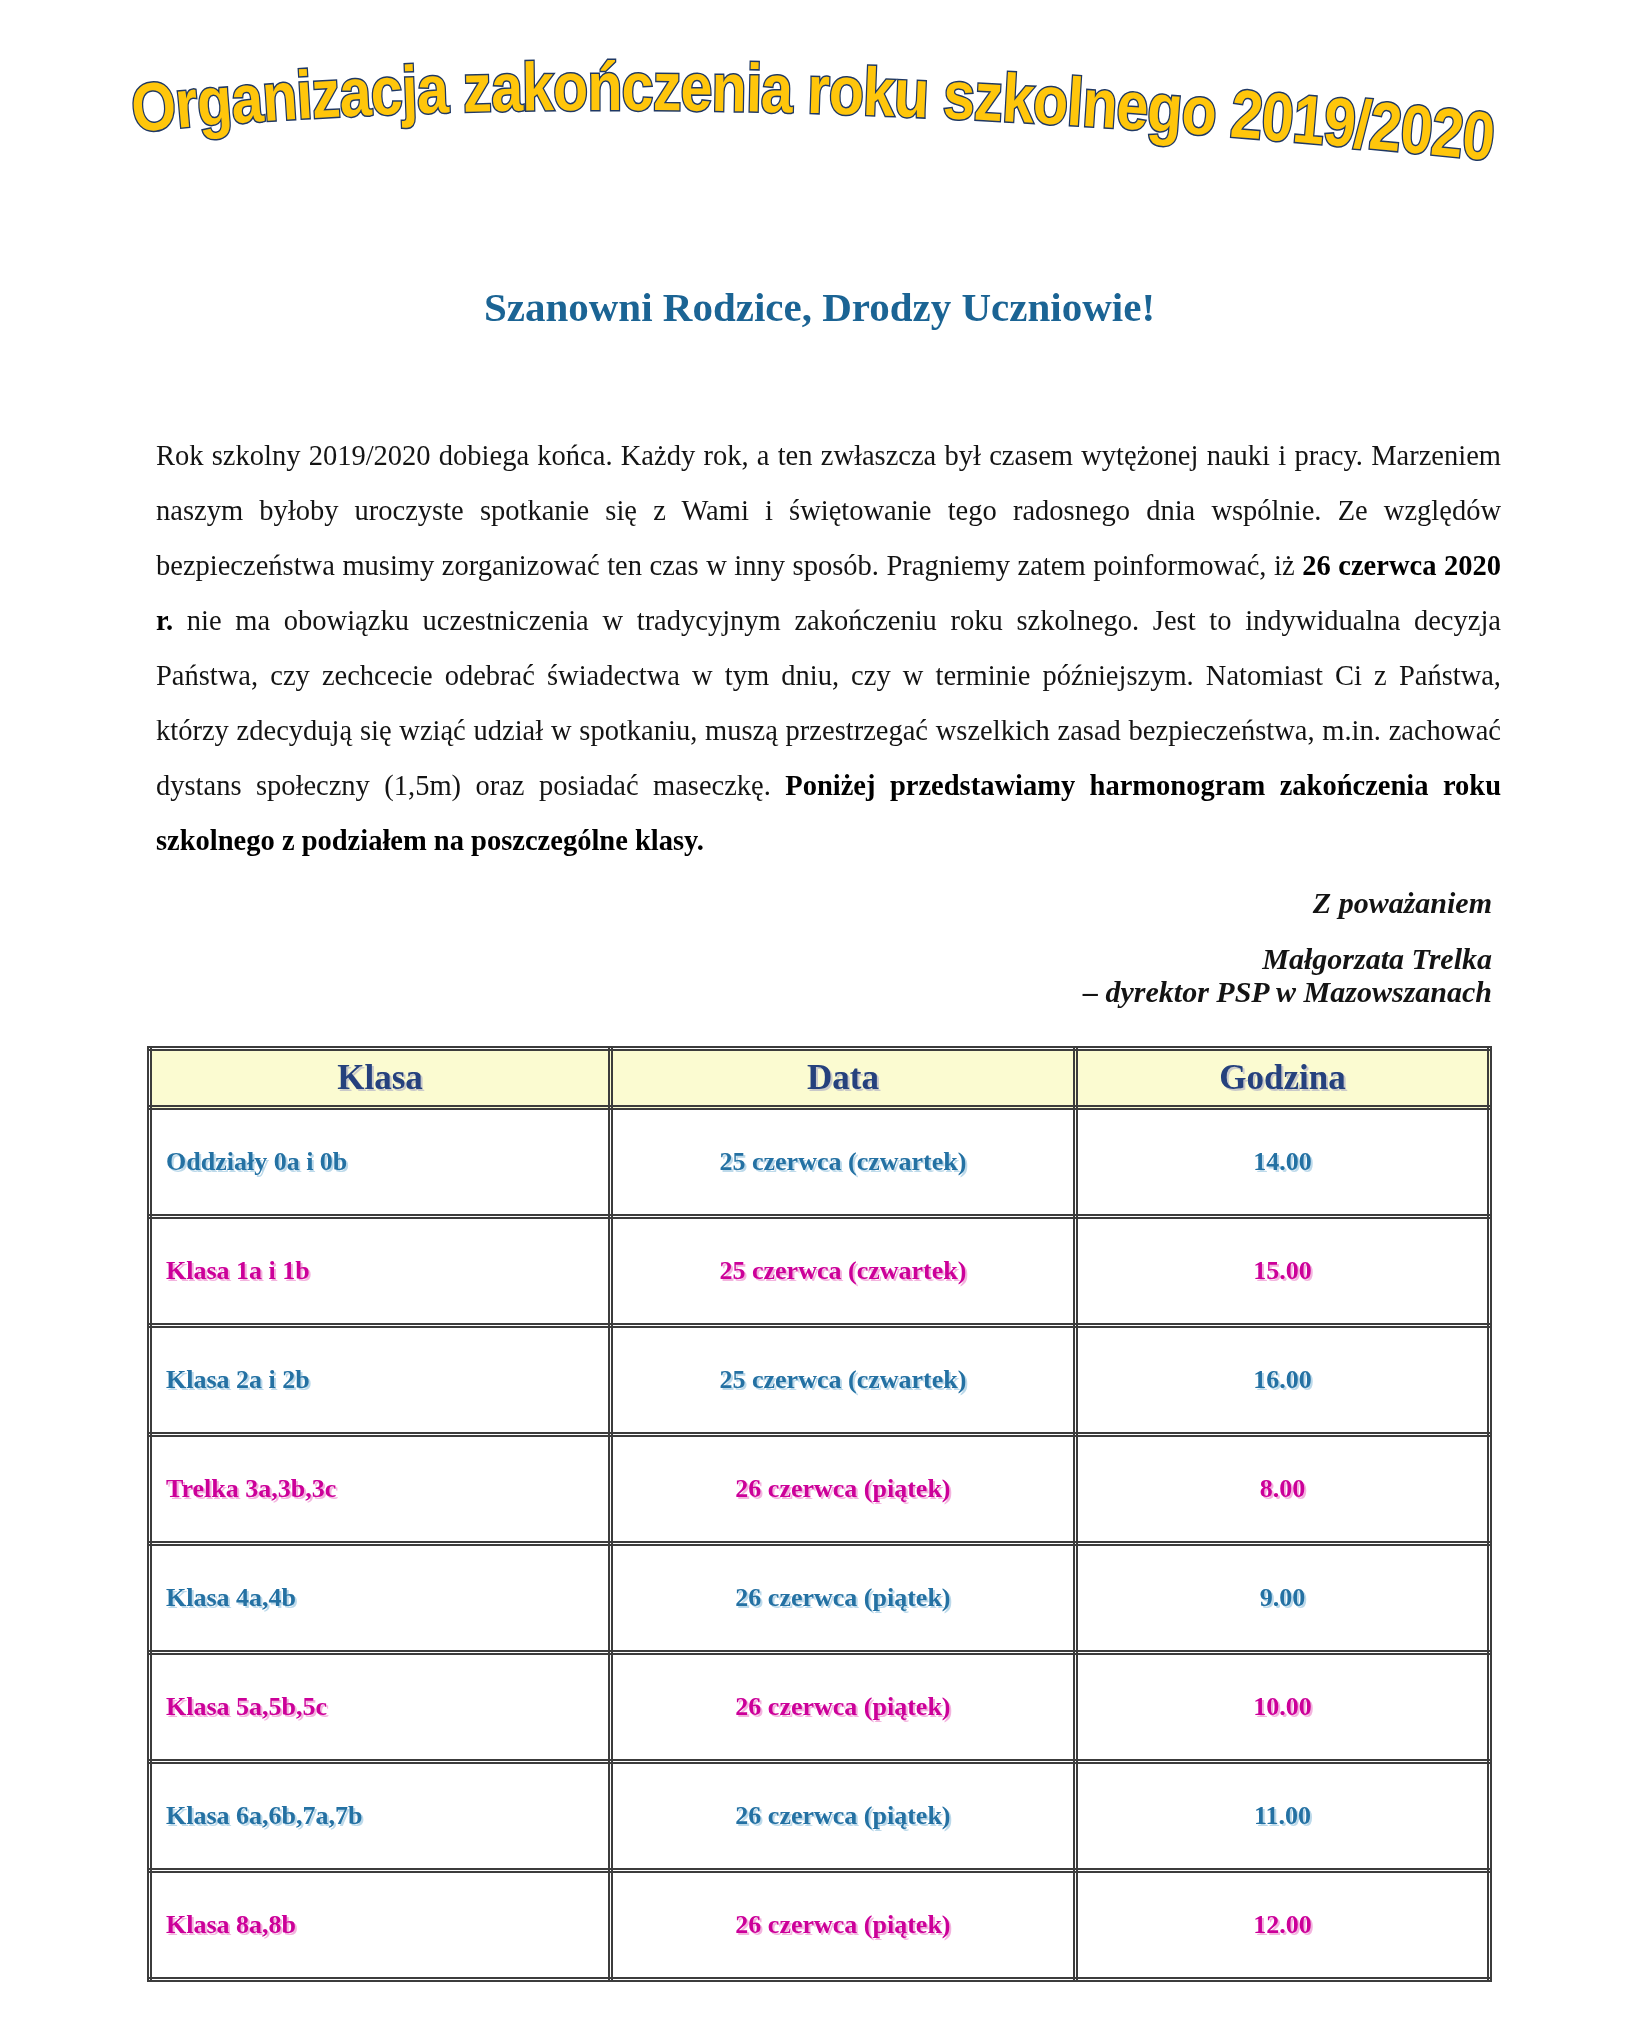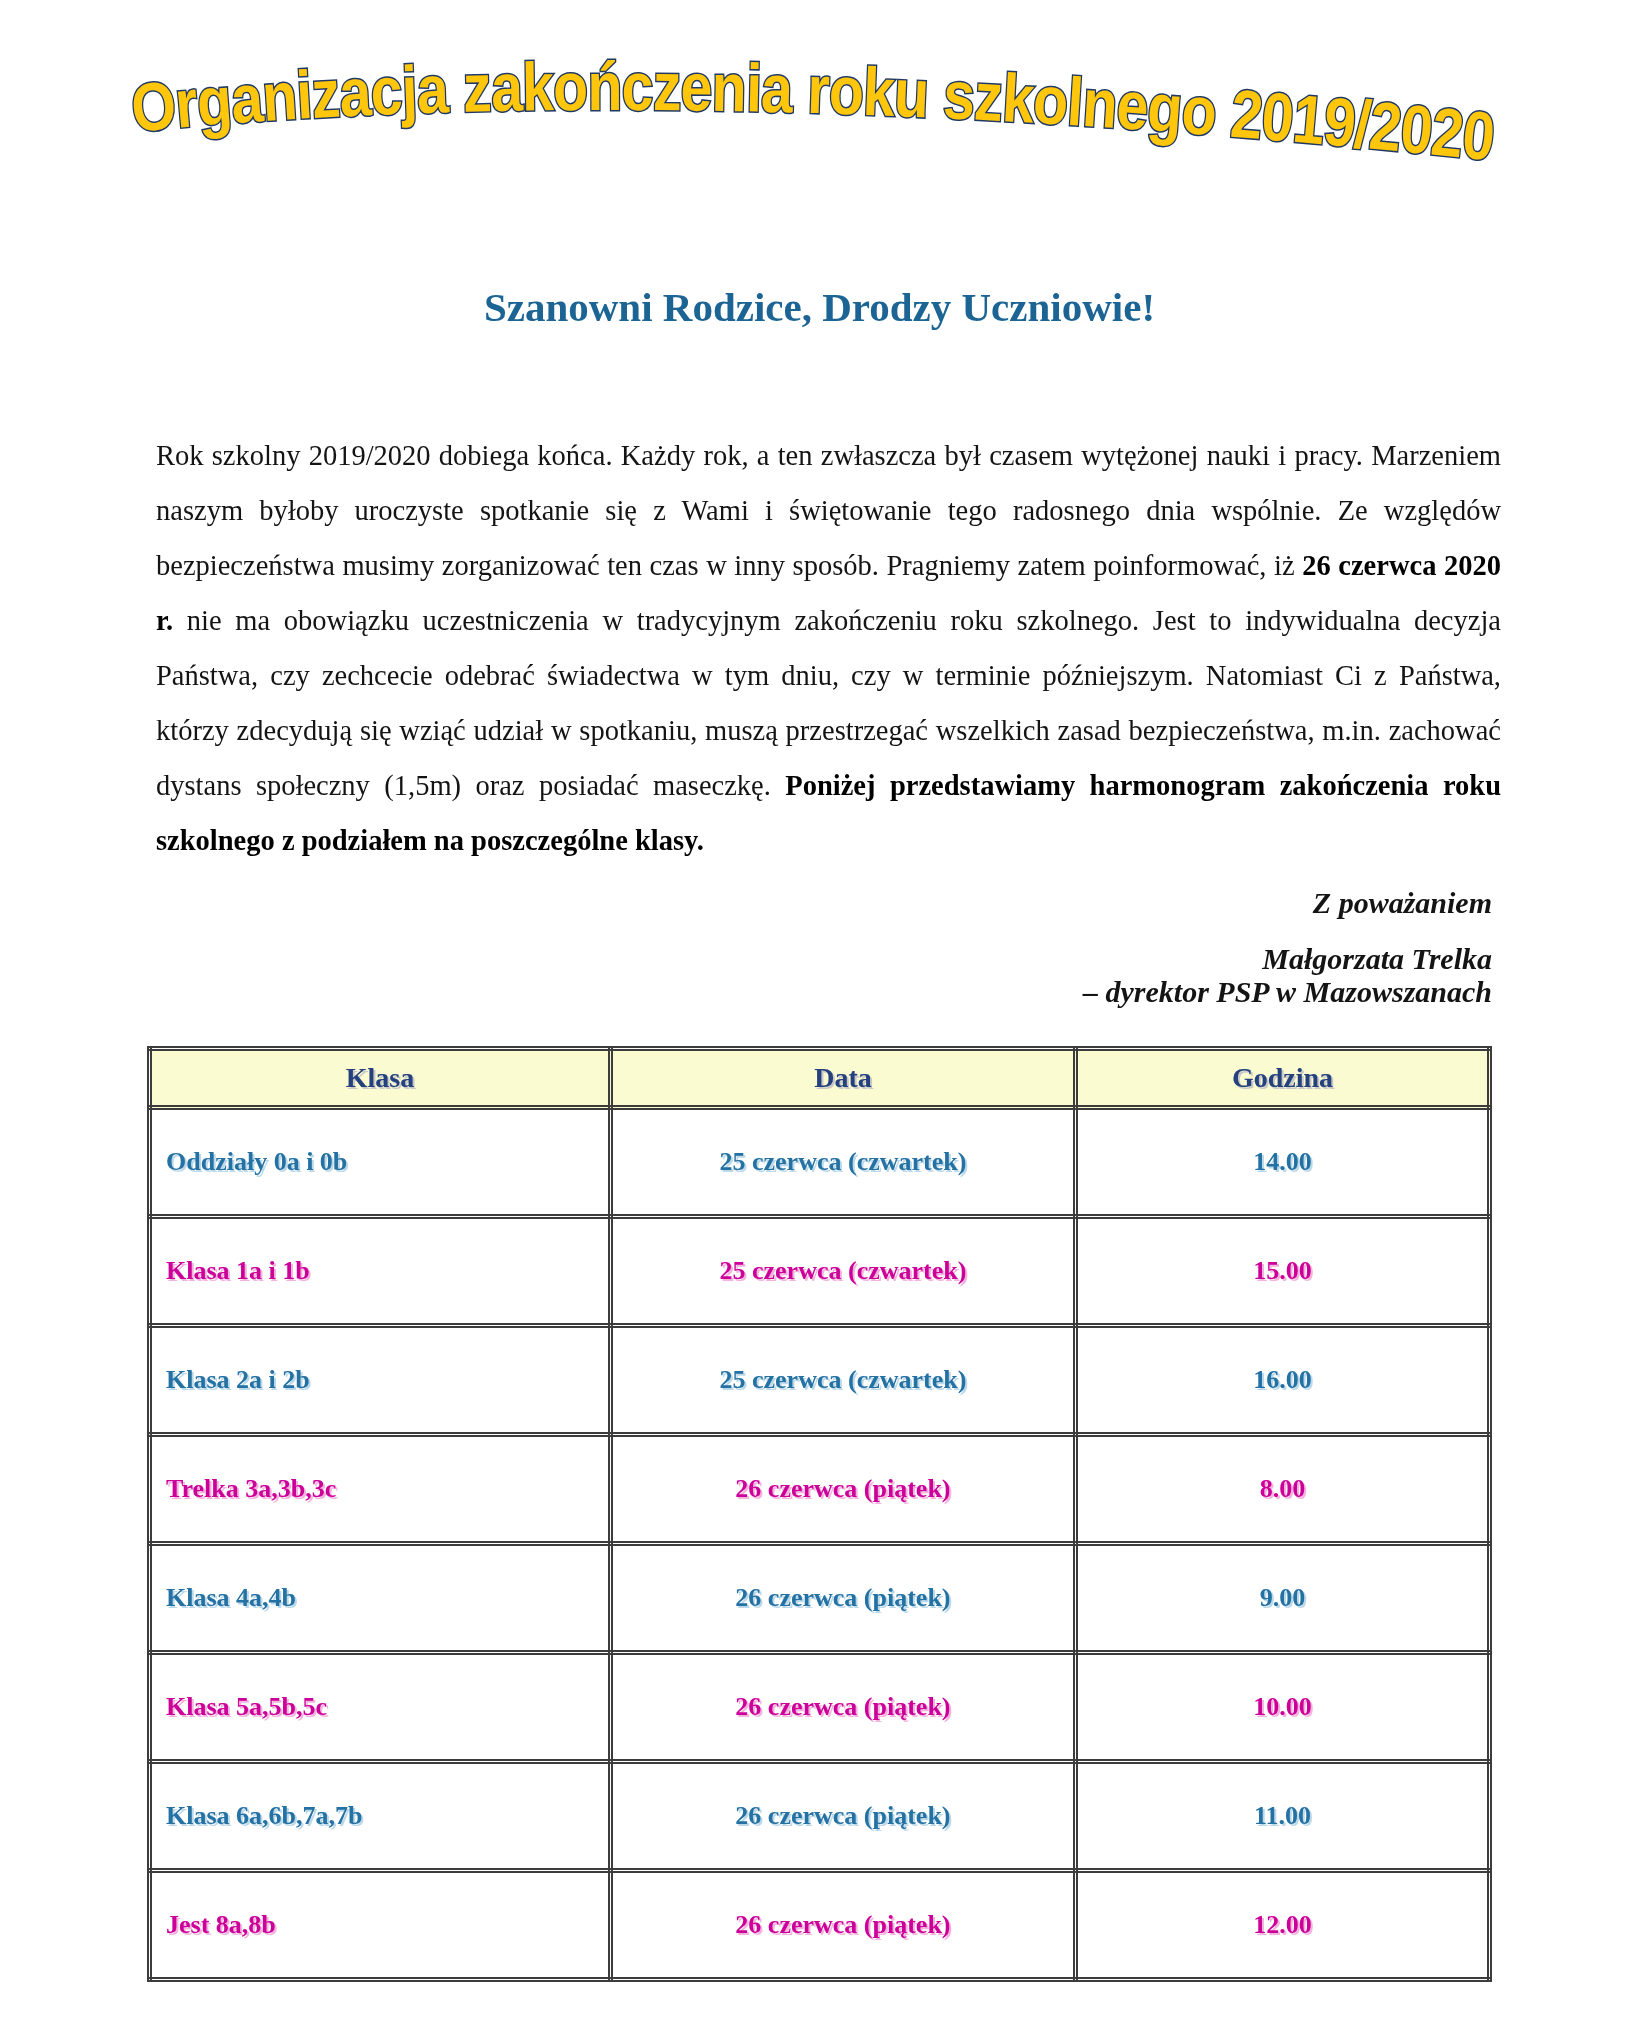--- a/index.html
+++ b/index.html
@@ -83,21 +83,21 @@
     table-layout:fixed;
   }
   table.schedule th,table.schedule td{
     border:5px double #3c3c3c;
     font-weight:bold;
   }
   table.schedule th{
     height:52px;
     background:#FBFBD1;
     color:#25417D;
-    font-size:28px;
+    font-size:35px;
     text-align:center;
     text-shadow:2px 2px 0 #c9c9c9;
   }
   table.schedule td{
     height:102px;
     font-size:26px;
     text-align:center;
     background:#ffffff;
   }
   table.schedule td:first-child{
@@ -174,20 +174,20 @@
           <td>Klasa 5a,5b,5c</td>
           <td>26 czerwca (piątek)</td>
           <td>10.00</td>
         </tr>
         <tr class="row-blue">
           <td>Klasa 6a,6b,7a,7b</td>
           <td>26 czerwca (piątek)</td>
           <td>11.00</td>
         </tr>
         <tr class="row-magenta">
-          <td>Jest 8a,8b</td>
+          <td>Klasa 8a,8b</td>
           <td>26 czerwca (piątek)</td>
           <td>12.00</td>
         </tr>
       </tbody>
   </table>
 
 </div>
 
 </body></html>

